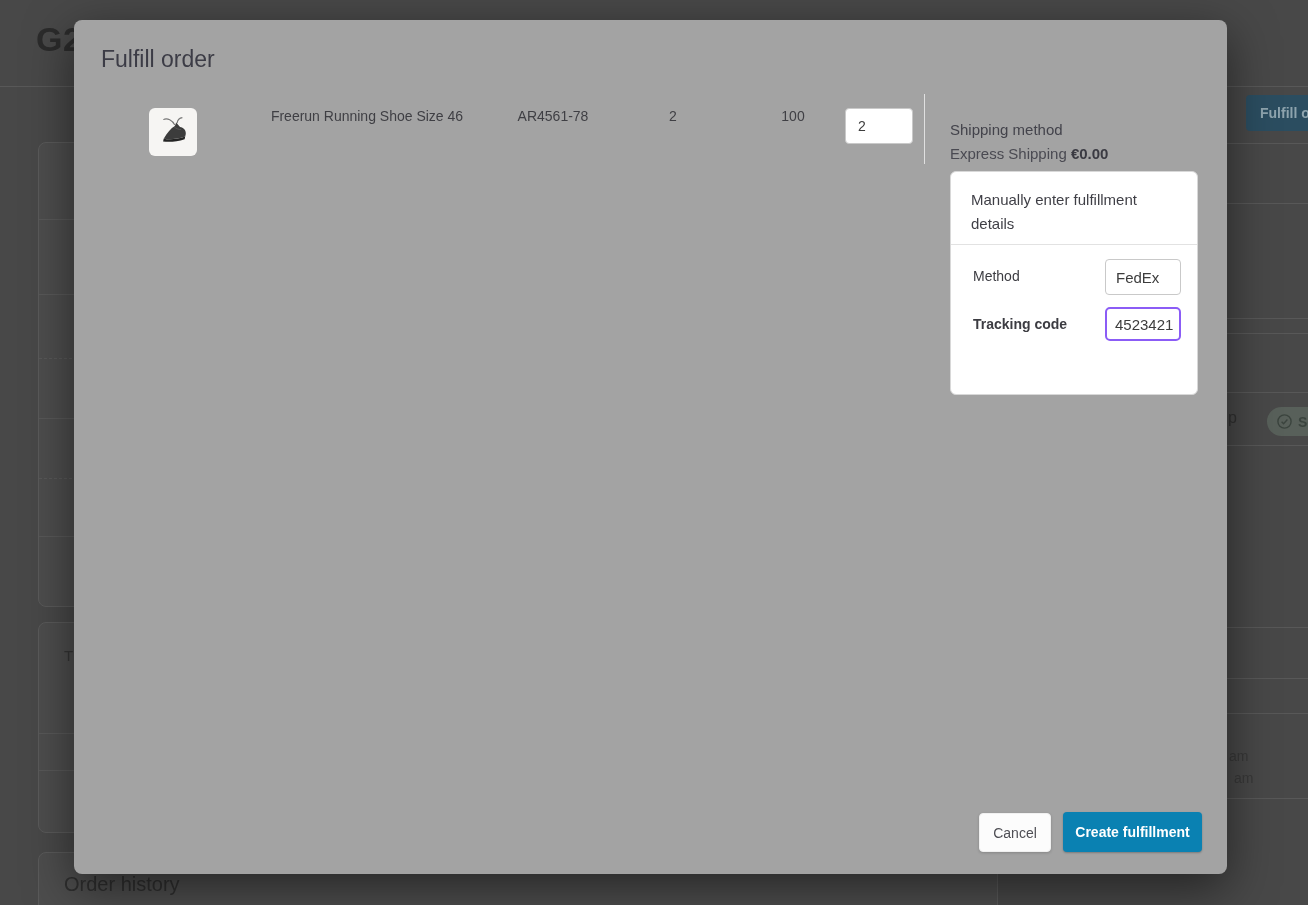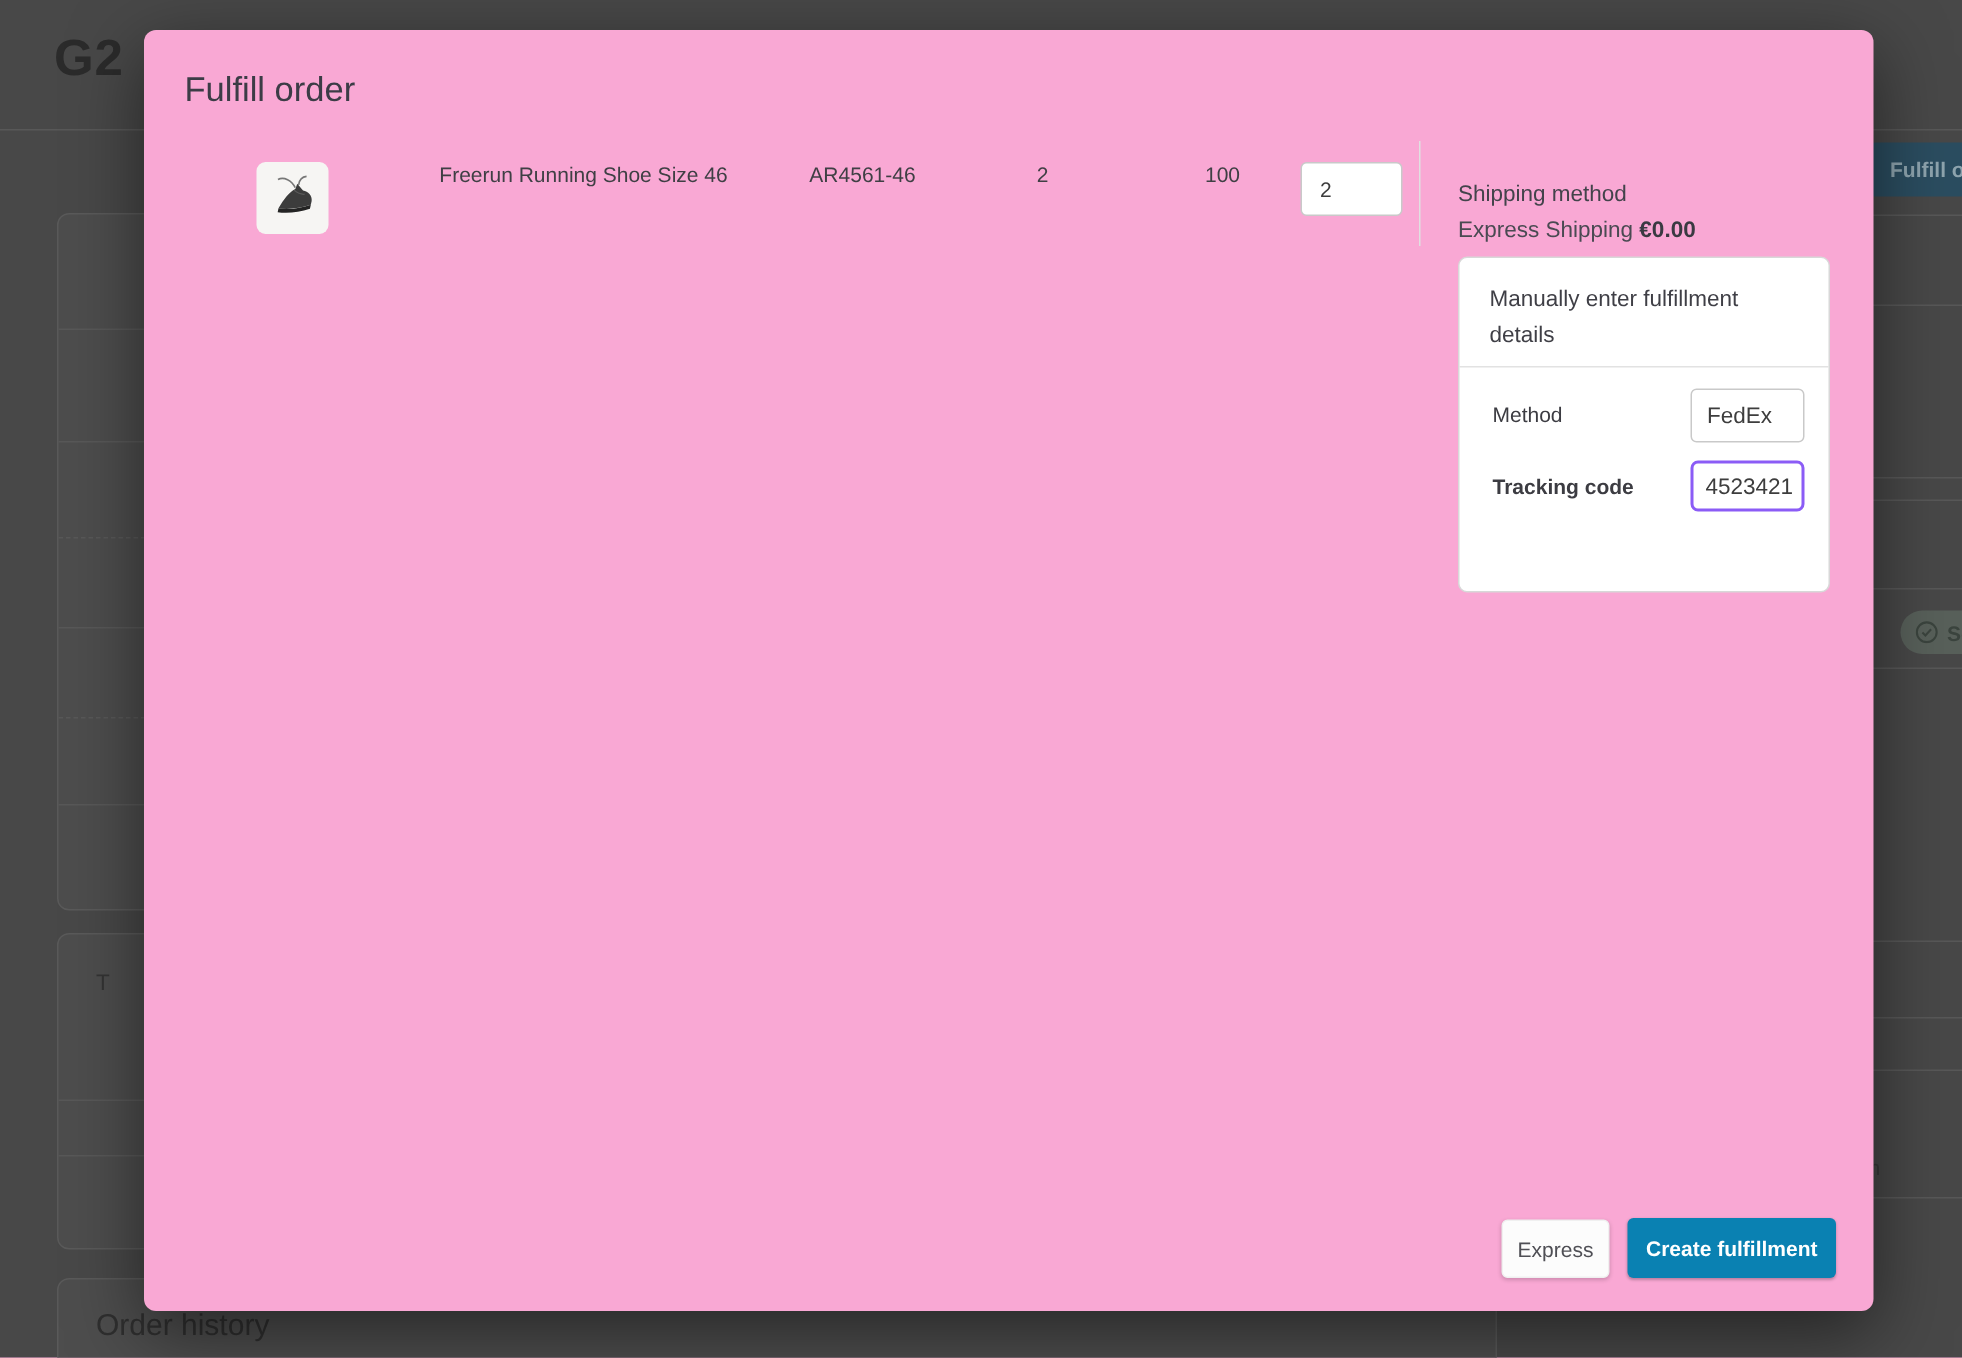--- a/index.html
+++ b/index.html
@@ -18,21 +18,21 @@
                     display:flex; align-items:center; padding-left:14px; white-space:nowrap; overflow:hidden; }
   .bd-badge { display:flex; align-items:center; gap:6px; background:#58605a; border-radius:15px;
               height:29px; padding:0 10px; color:#3b443e; font-size:14px; font-weight:600; }
   .bd-badge svg { display:block; }
 
   
   .overlay { position:absolute; inset:0; z-index:5; background:transparent; }
 
   
   .modal { position:absolute; z-index:10; left:74px; top:20px; width:1153px; height:854px;
-           background:#f9a8d4; border-radius:8px; box-shadow:0 14px 48px rgba(0,0,0,.5);margin-left:22px; }
+           background:#a3a3a3; border-radius:8px; box-shadow:0 14px 48px rgba(0,0,0,.5); }
   .modal-title { position:absolute; left:27px; top:26px; font-size:23px; font-weight:500; color:#3c3c46; }
 
   
   .ftable { position:absolute; left:27px; top:74px; width:824px; border-right:1px solid #e0e0e0; }
   .thead, .trow { display:grid; grid-template-columns:120px 292px 80px 160px 80px 92px; }
   .thead { height:36px; background:#fafafa; border-bottom:1px solid #e3e3e3; align-items:center; }
   .th { font-size:12px; font-weight:700; color:#666a6e; letter-spacing:.4px; text-align:center; }
   .trow { padding:14px 0 8px; align-items:start; }
   .td { font-size:14px; color:#3f3f44; text-align:center; line-height:16px; }
   .thumb { width:48px; height:48px; margin-left:48px; margin-top:0; border-radius:6px; background:#f6f5f3;
@@ -129,21 +129,21 @@
           <svg width="40" height="40" viewBox="0 0 48 48" style="transform:rotate(-6deg);">
             <path d="M27 16 C25 10 19 6 14 8" fill="none" stroke="#777" stroke-width="1.3"></path>
             <path d="M30 14 C31 10 34 8 37 8" fill="none" stroke="#777" stroke-width="1.3"></path>
             <path d="M12 31 c5 -7 10 -12 15 -14 l2 -4 4 6 c4 1 7 5 6 9 l-1 3 c-9 2 -19 2 -26 0 z" fill="#3c3c3c"></path>
             <path d="M12 31 c8 2.2 17 2.2 26 0 l-1 3 c-9 2 -19 2 -26 0 z" fill="#242424"></path>
             <path d="M26 18 c2 2 5 4 8 4" fill="none" stroke="#5a5a5a" stroke-width="1"></path>
           </svg>
         </div>
       </div>
       <div class="td">Freerun Running Shoe Size 46</div>
-      <div class="td">AR4561-46</div>
+      <div class="td">AR4561-78</div>
       <div class="td">2</div>
       <div class="td">100</div>
       <div>
         <input class="qty-input" type="text" value="2" style="">
       </div>
     </div>
   </div>
 
   <div class="ship-heading">Shipping method</div>
   <div class="ship-line">
@@ -157,15 +157,15 @@
     <div class="fcard-label lbl-method">Method</div>
     <input class="method-input" type="text" value="FedEx" style="">
 
     <div class="fcard-label lbl-tracking">Tracking code</div>
     <div class="tracking-input">
       <span>4523421</span>
         <span class="caret"></span>
     </div>
   </div>
 
-  <button class="btn btn-cancel">Express</button>
+  <button class="btn btn-cancel">Cancel</button>
   <button class="btn btn-submit">Create fulfillment</button>
 </div>
 
 </body></html>

